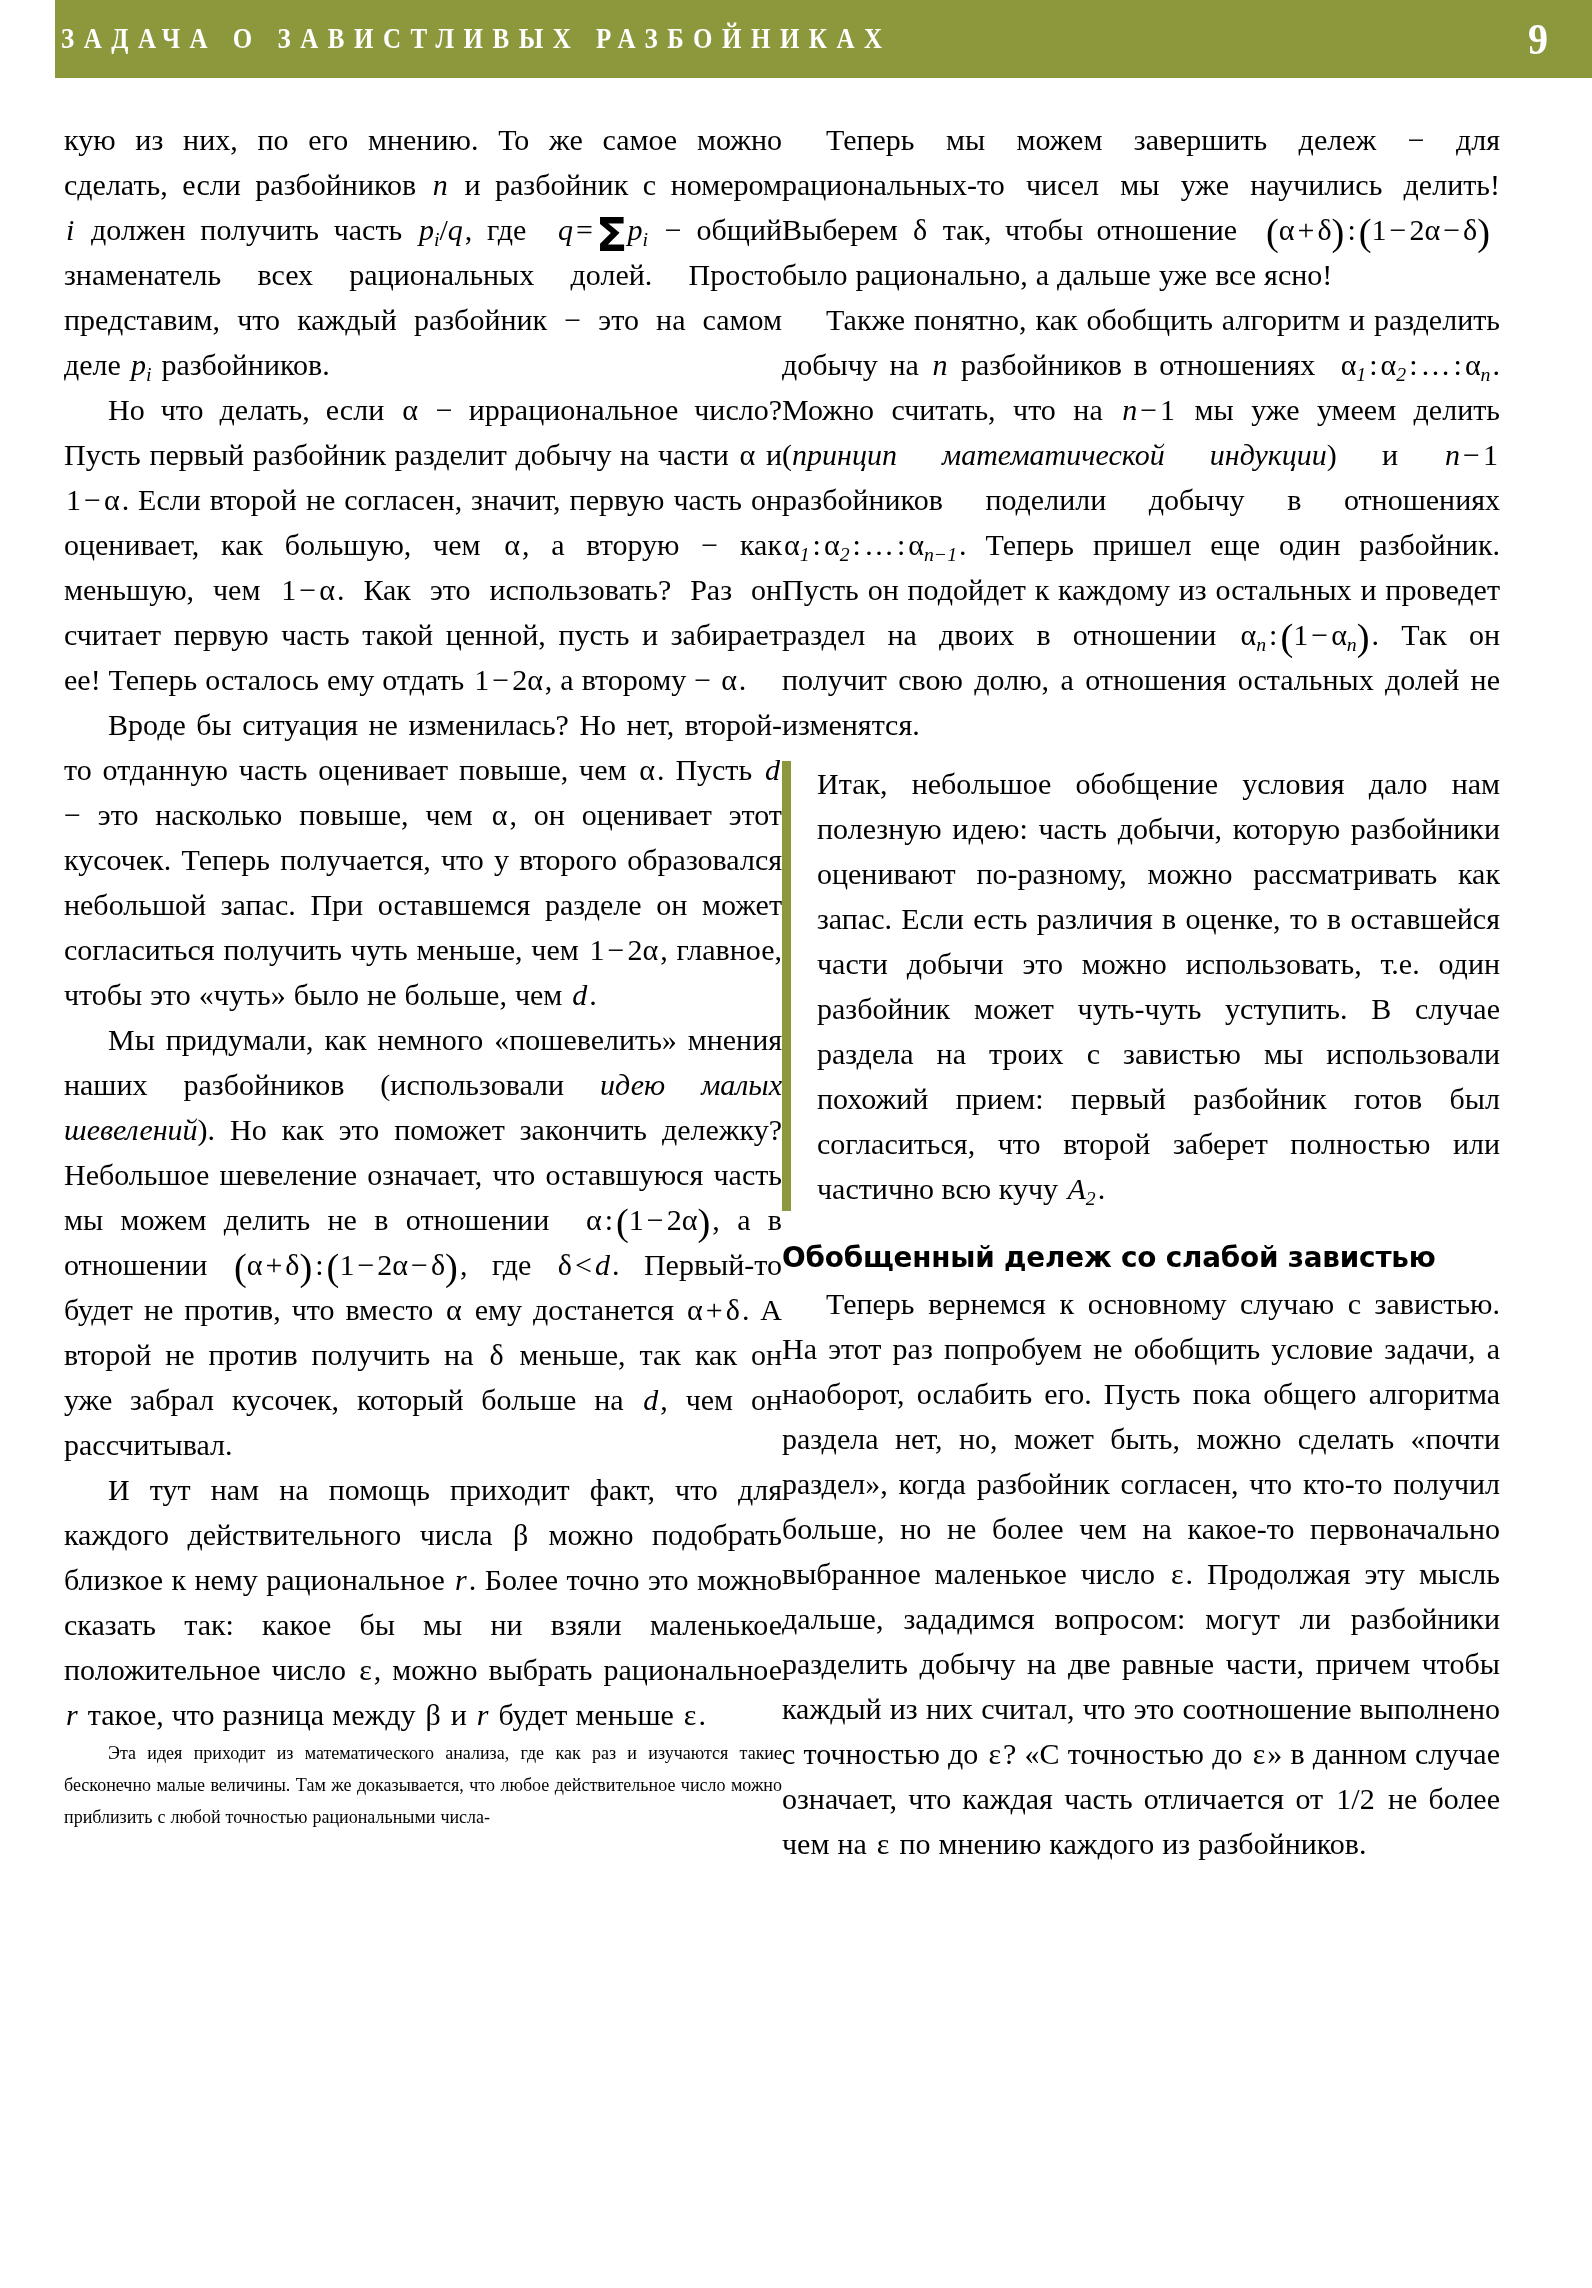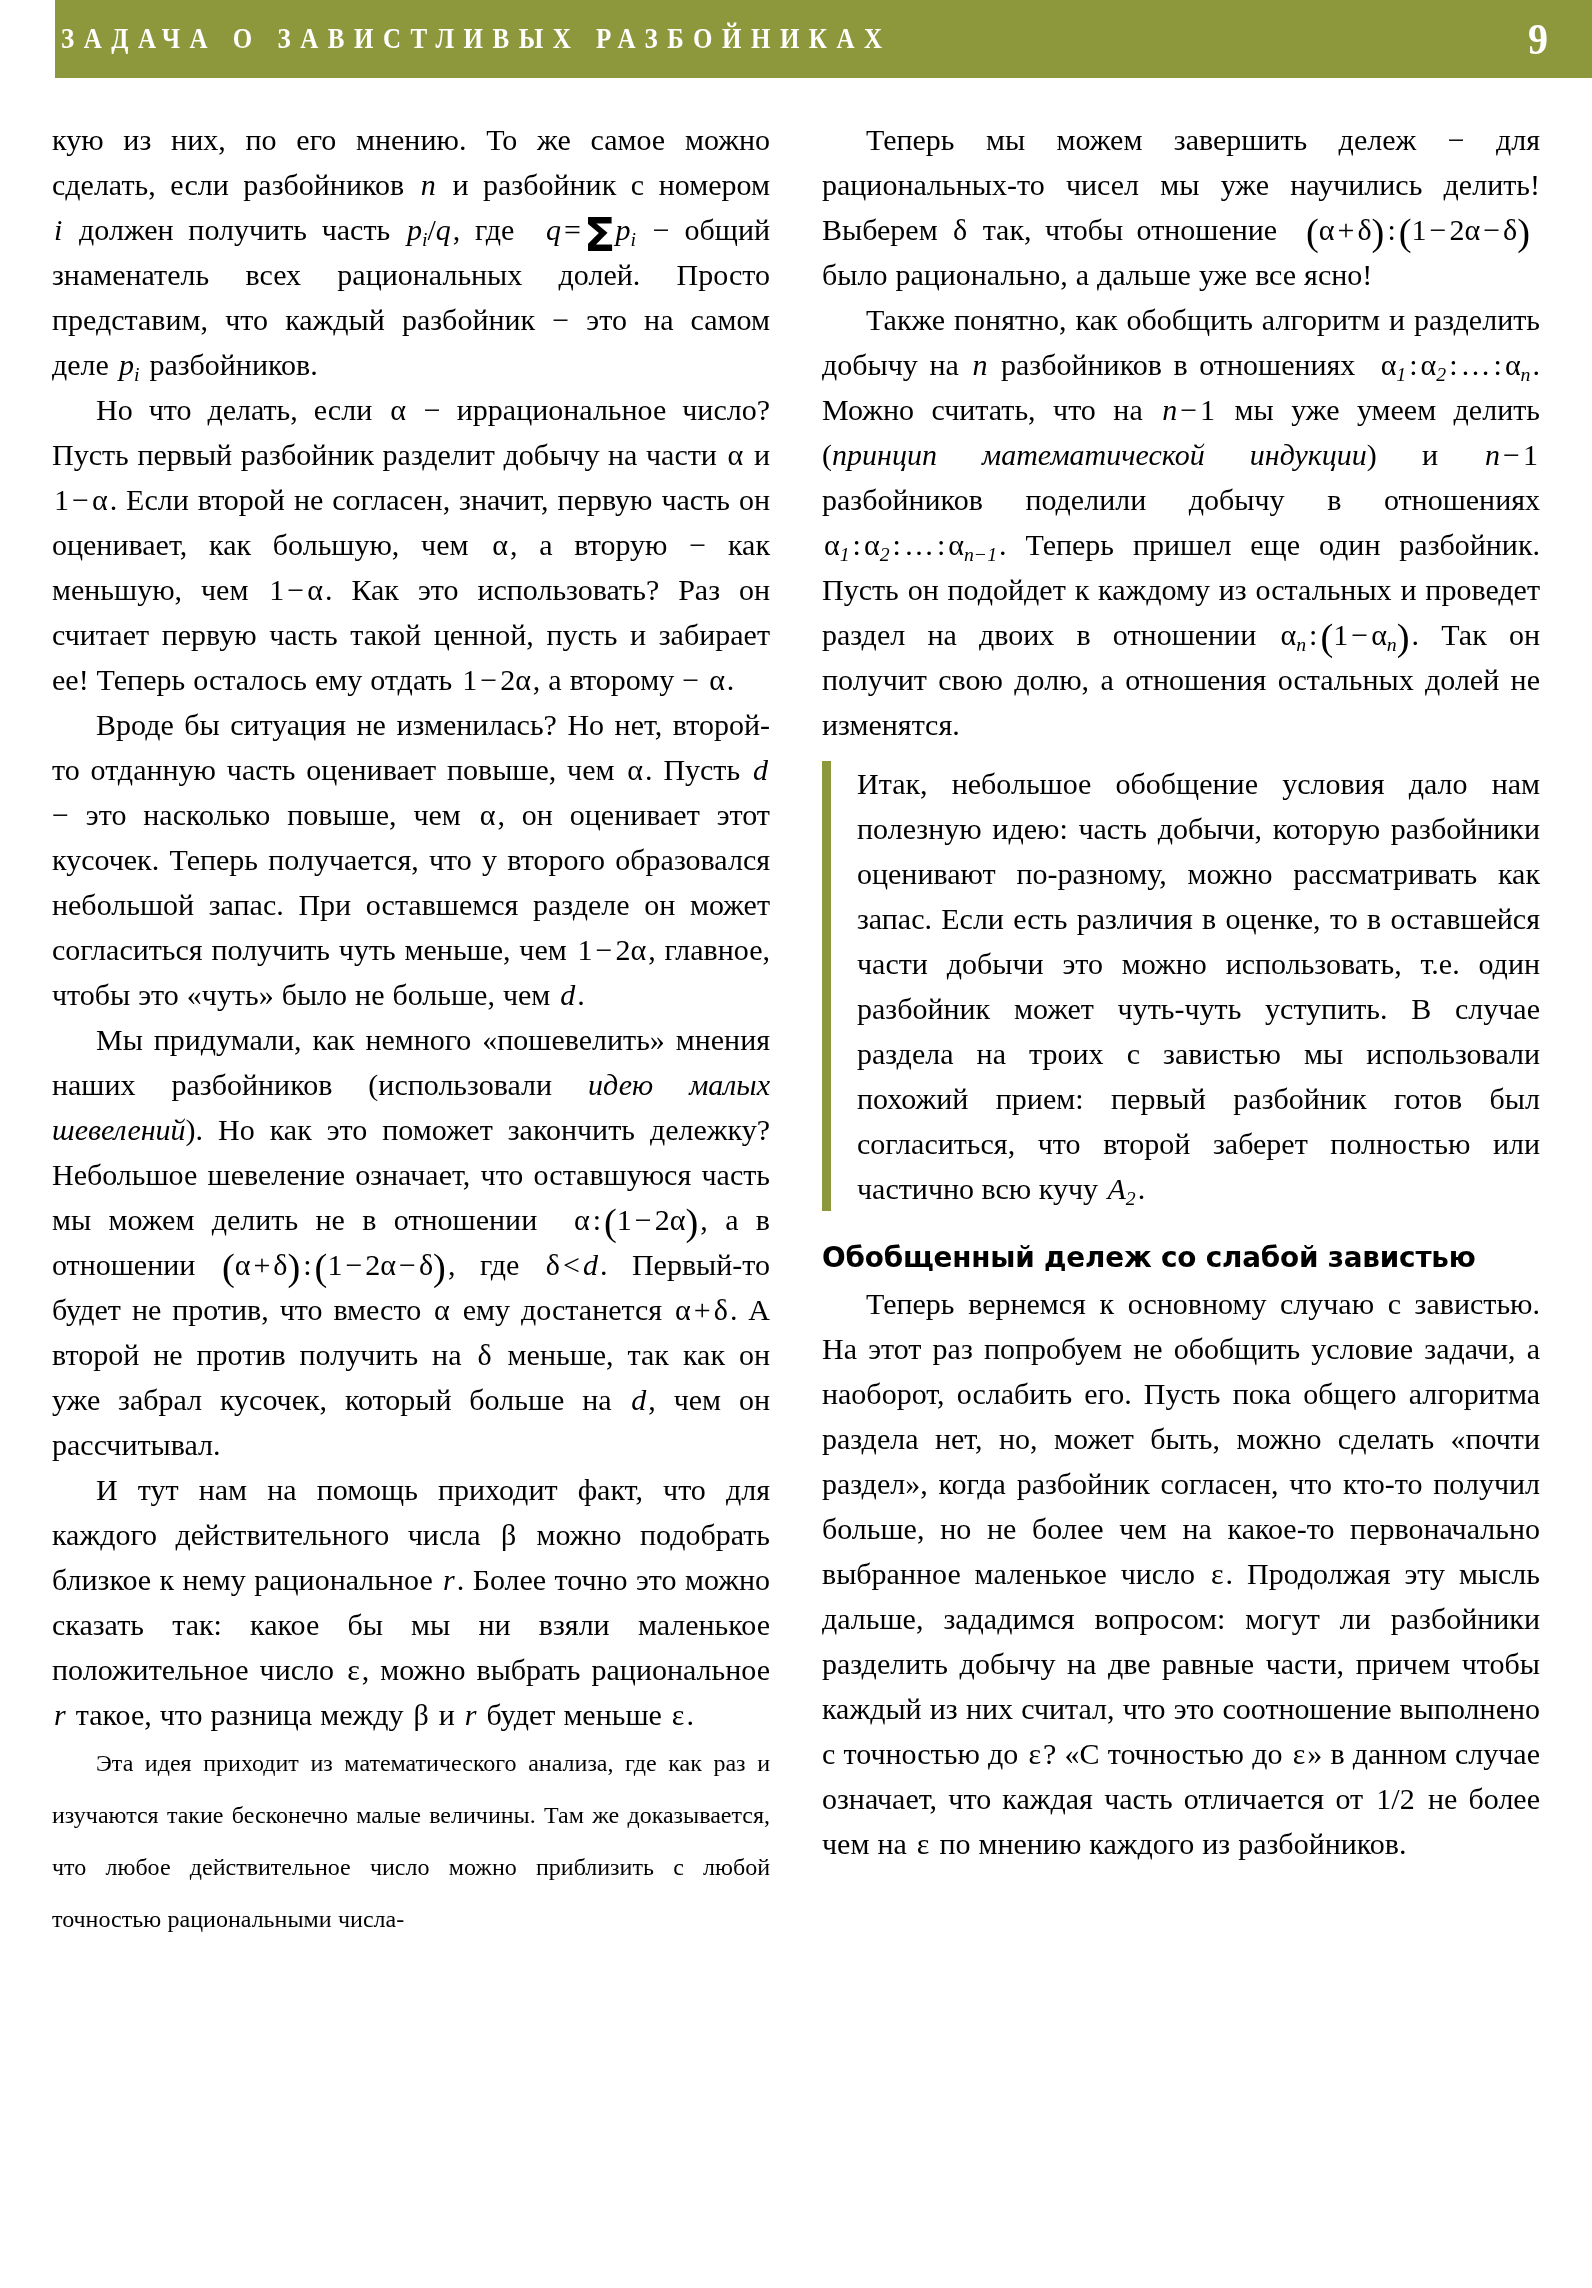--- a/index.html
+++ b/index.html
@@ -47,44 +47,43 @@
     color: #ffffff;
     font-size: 40px;
     font-weight: bold;
     font-family: "Liberation Serif", "DejaVu Serif", serif;
   }
 
   
   .body-wrap {
     position: absolute;
     top: 117px;
-    left: 52px;
+    left: 64px;
     width: 1489px;
     display: flex;
-    gap: 52px;
   }
   .col {
     width: 718px;
   }
 
   p.para {
     margin: 0;
     text-align: justify;
     text-indent: 44px;
     font-size: 30px;
     line-height: 45px;
     hyphens: manual;
     word-spacing: 0.5px;
   }
   p.para.cont {
     text-indent: 0;
   }
   p.small {
-    font-size: 24px;
-    line-height: 52px;
+    font-size: 18px;
+    line-height: 32px;
   }
 
   i.it { font-style: italic; }
 
   
   .m {
     font-family: "Liberation Serif", "DejaVu Serif", serif;
     font-style: normal;
     white-space: nowrap;
     padding: 0 2px;

